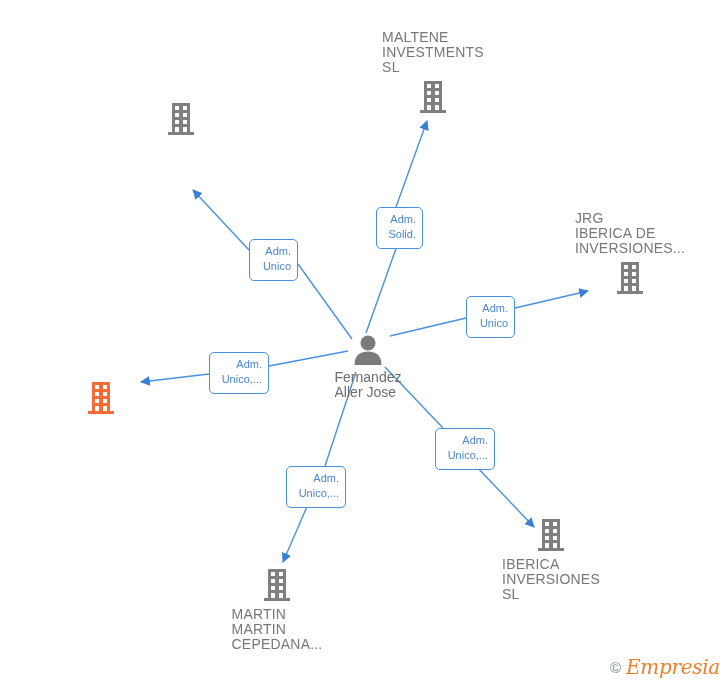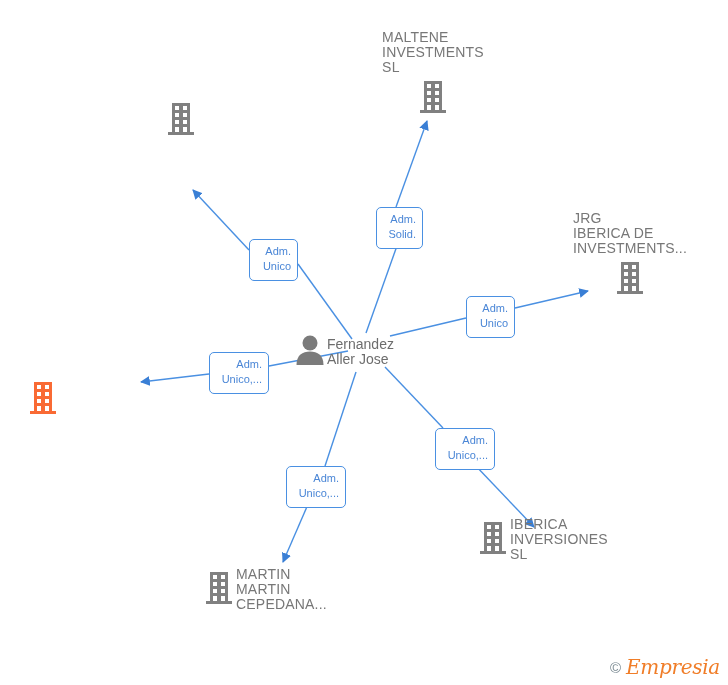--- a/index.html
+++ b/index.html
@@ -22,20 +22,21 @@
     left: 0;
     top: 0;
     width: 728px;
     height: 685px;
   }
 
   
   .node {
     position: absolute;
     display: flex;
+    flex-direction: column;
     align-items: center;
     width: 150px;
     margin-left: -75px;
     z-index: 3;
   }
   .node.label-above {
     flex-direction: column;
   }
   .node-label {
     font-size: 14px;
@@ -192,21 +193,21 @@
         <rect x="19" y="19" width="4" height="4" fill="#ffffff"></rect>
         <rect x="11" y="26" width="4" height="5" fill="#ffffff"></rect>
         <rect x="19" y="26" width="4" height="5" fill="#ffffff"></rect>
       </svg>
     </span>
   </div>
 
   <div class="node label-above" style="left:630px; top:211px;">
     <div class="node-label">JRG
 IBERICA DE
-INVESTMENTS...</div>
+INVERSIONES...</div>
     <span class="icon-wrap">
       <svg width="34" height="36" viewBox="0 0 34 36" xmlns="http://www.w3.org/2000/svg">
         <rect x="8" y="2" width="18" height="29" fill="#808080"></rect>
         <rect x="4" y="31" width="26" height="3" fill="#808080"></rect>
         <rect x="11" y="5" width="4" height="4" fill="#ffffff"></rect>
         <rect x="19" y="5" width="4" height="4" fill="#ffffff"></rect>
         <rect x="11" y="12" width="4" height="4" fill="#ffffff"></rect>
         <rect x="19" y="12" width="4" height="4" fill="#ffffff"></rect>
         <rect x="11" y="19" width="4" height="4" fill="#ffffff"></rect>
         <rect x="19" y="19" width="4" height="4" fill="#ffffff"></rect>

